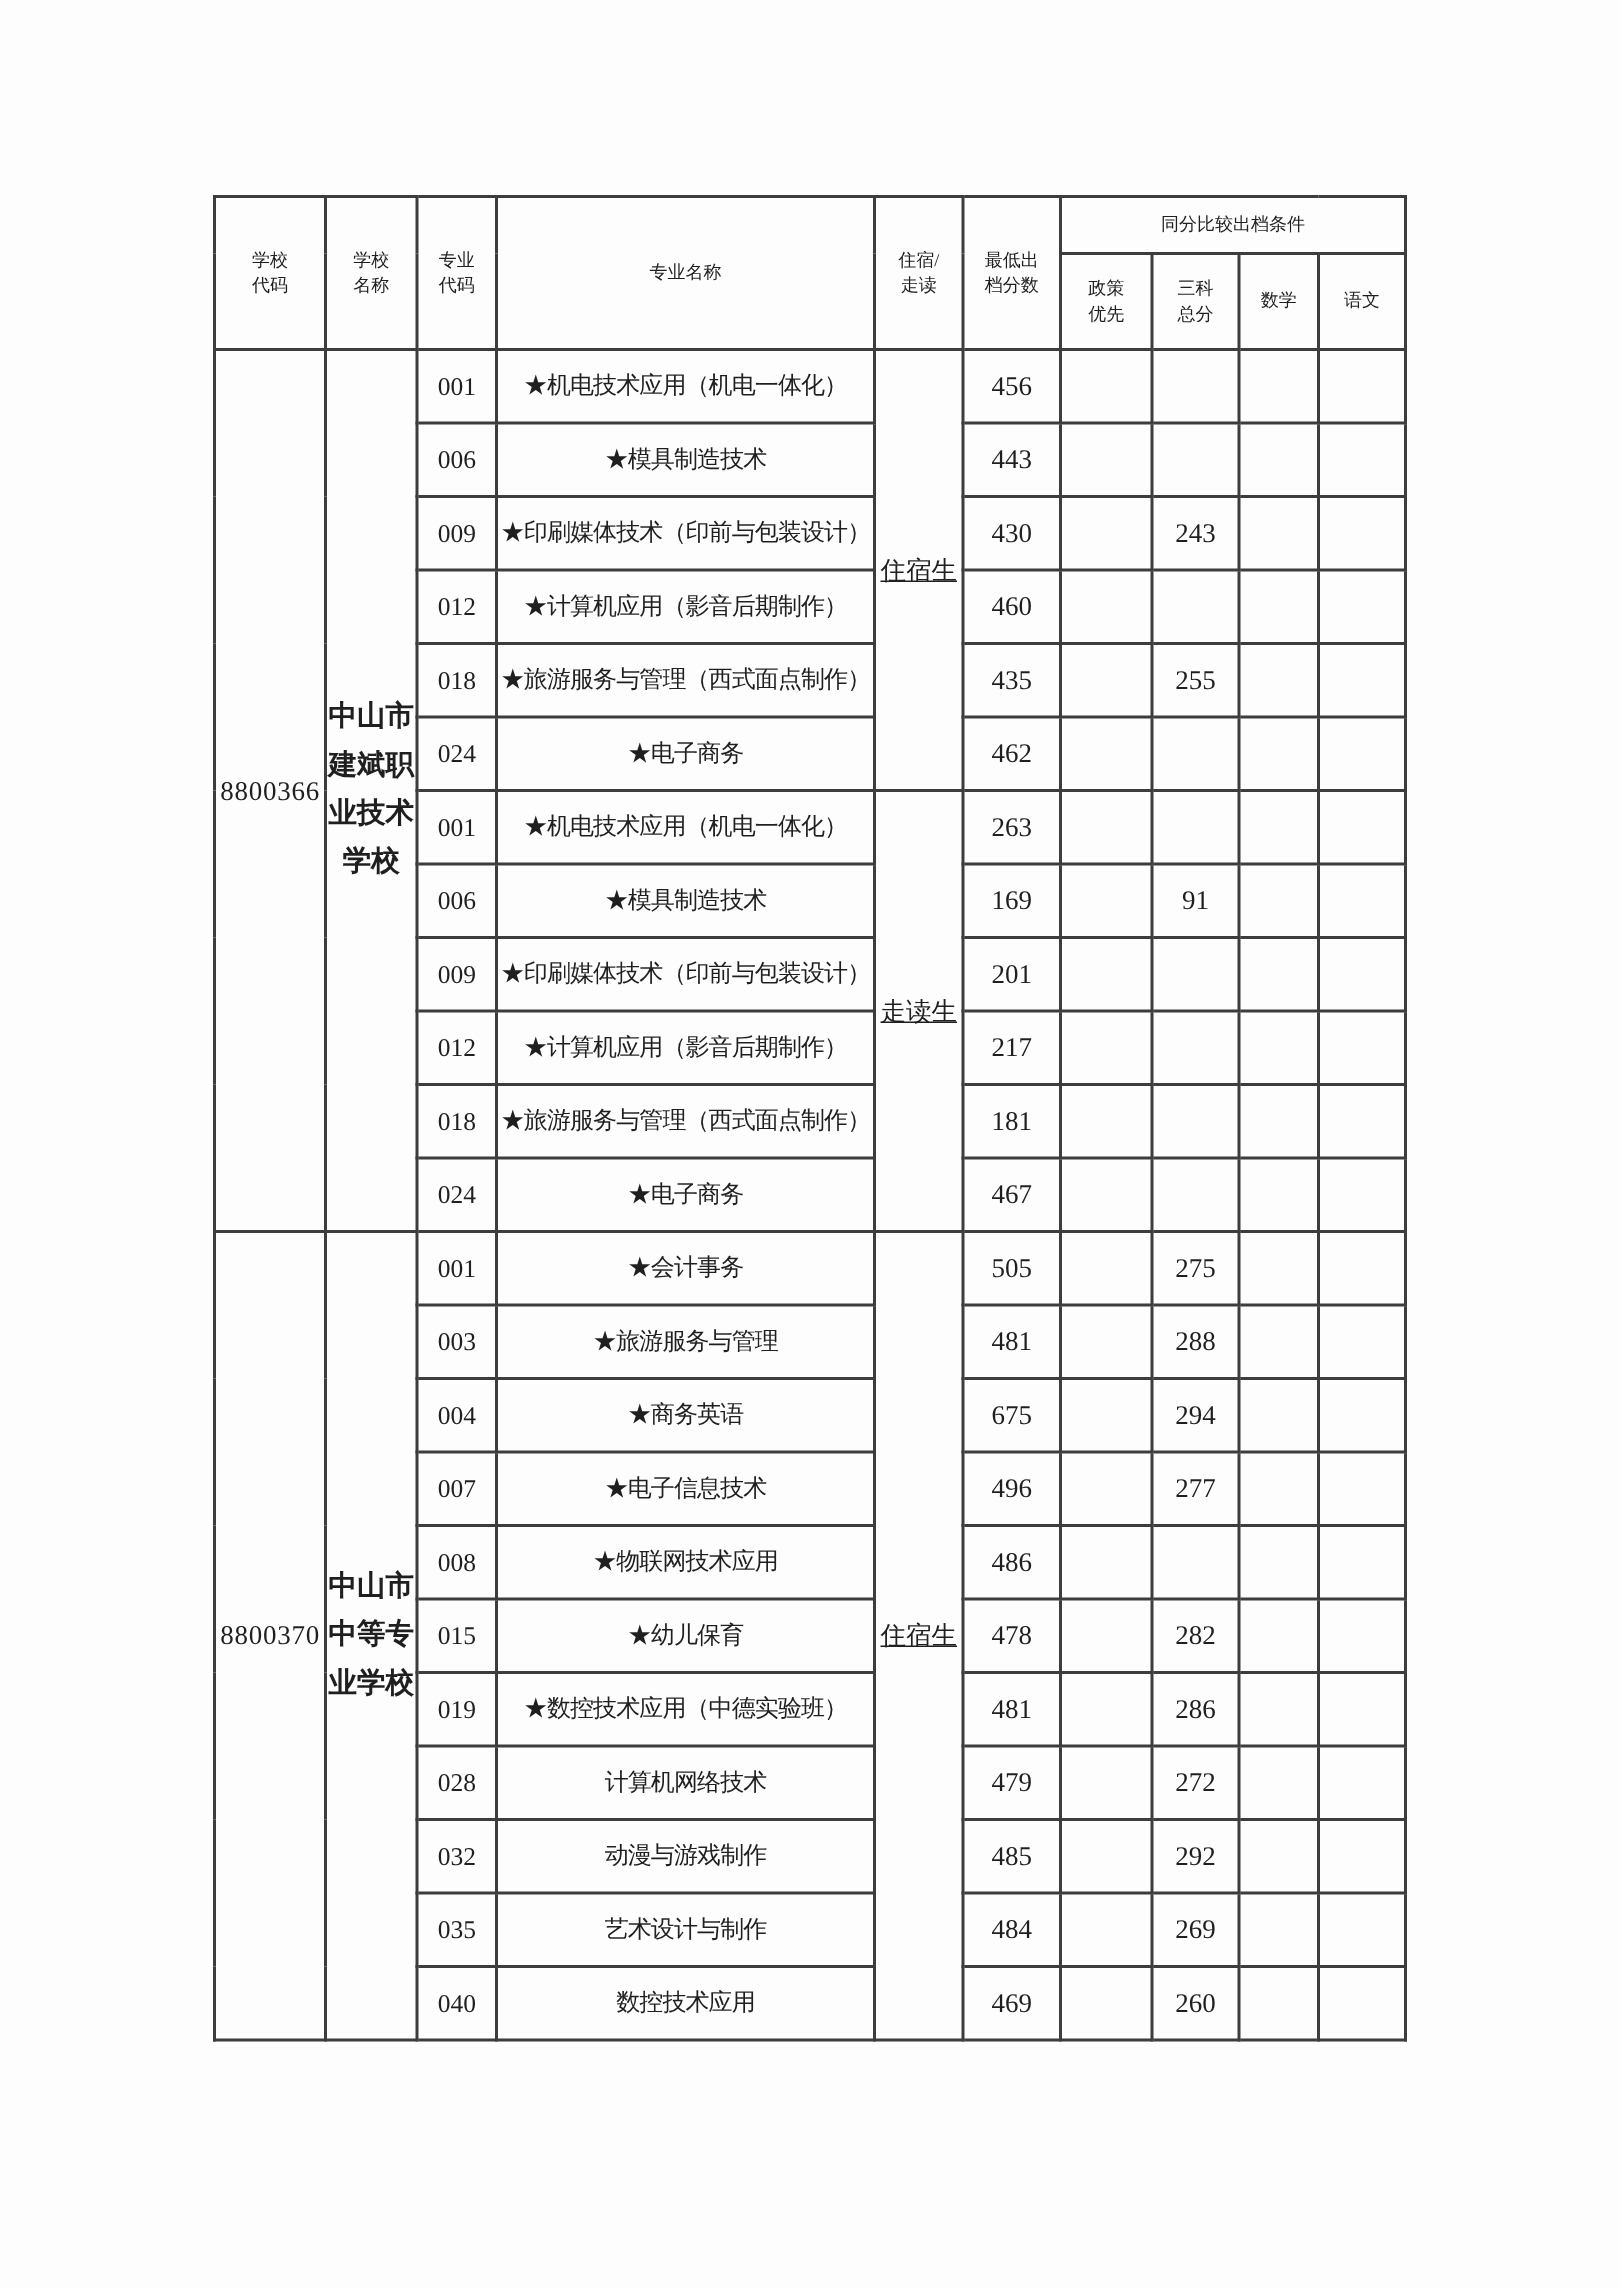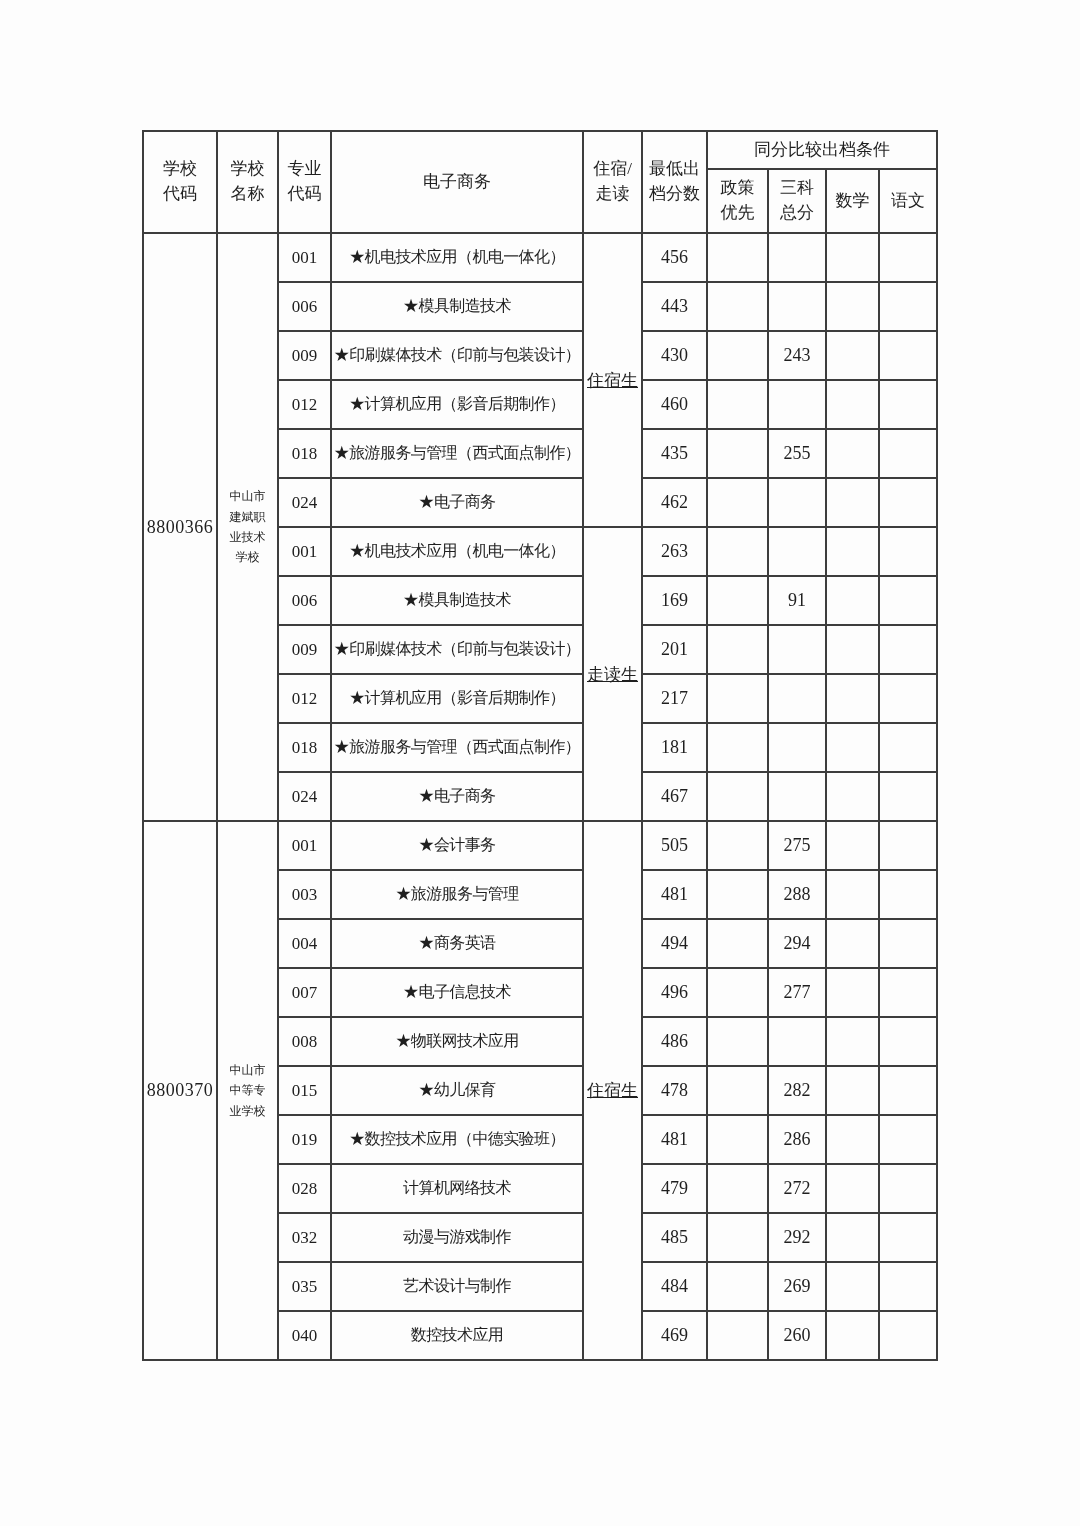--- a/index.html
+++ b/index.html
@@ -10,26 +10,26 @@
     overflow:hidden;
   }
   table.main {
     position:absolute; left:142px; top:130px; width:794px;
     border-collapse:collapse; table-layout:fixed;
   }
   td, th {
     border:2px solid #3d3d3d; text-align:center; vertical-align:middle;
     font-weight:normal; padding:0;
   }
-  th { font-size:17px; line-height:1.45; white-space:pre-line;margin-left:36px; }
+  th { font-size:12px; line-height:1.45; white-space:pre-line;margin-left:36px; }
   tr.h1 { height:38px; }
   tr.h2 { height:64px; }
   tr.r  { height:49px; }
   .code-cell { font-size:18px; letter-spacing:0.5px; }
-  .name-cell { font-size:12px; line-height:1.7; white-space:pre-line; }
+  .name-cell { font-size:19px; line-height:1.7; white-space:pre-line;font-weight:bold; }
   .mcode { font-size:17px;border-radius:10px; }
   .mname { font-size:16px; letter-spacing:-0.6px; white-space:nowrap; overflow:hidden; }
   .board { font-size:17px;text-decoration:underline; }
   .num   { font-size:18px; }
   .pageno {
     position:absolute; top:1408px; left:0; width:100%;
     text-align:center; font-size:17px; color:#2a2a2a;
   }
 </style>
 </head>
@@ -52,21 +52,21 @@
     </colgroup>
 
     <tbody>
         <tr class="h1">
       <th rowspan="2">学校
 代码</th>
       <th rowspan="2">学校
 名称</th>
       <th rowspan="2">专业
 代码</th>
-      <th rowspan="2">电子商务</th>
+      <th rowspan="2">专业名称</th>
       <th rowspan="2">住宿/
 走读</th>
       <th rowspan="2">最低出
 档分数</th>
       <th colspan="4">同分比较出档条件</th>
     </tr>
     <tr class="h2">
       <th>政策
 优先</th>
       <th>三科
@@ -211,21 +211,21 @@
       <td class="mname">★旅游服务与管理</td>
       <td class="num">481</td>
       <td class="num"></td>
       <td class="num">288</td>
       <td class="num"></td>
       <td class="num"></td>
     </tr>
     <tr class="r">
       <td class="mcode">004</td>
       <td class="mname">★商务英语</td>
-      <td class="num">494</td>
+      <td class="num">675</td>
       <td class="num"></td>
       <td class="num">294</td>
       <td class="num"></td>
       <td class="num"></td>
     </tr>
     <tr class="r">
       <td class="mcode">007</td>
       <td class="mname">★电子信息技术</td>
       <td class="num">496</td>
       <td class="num"></td>

